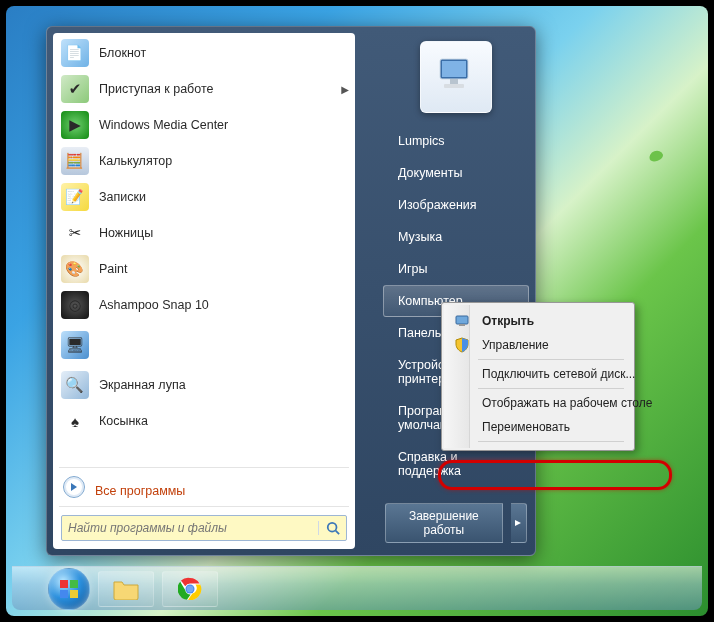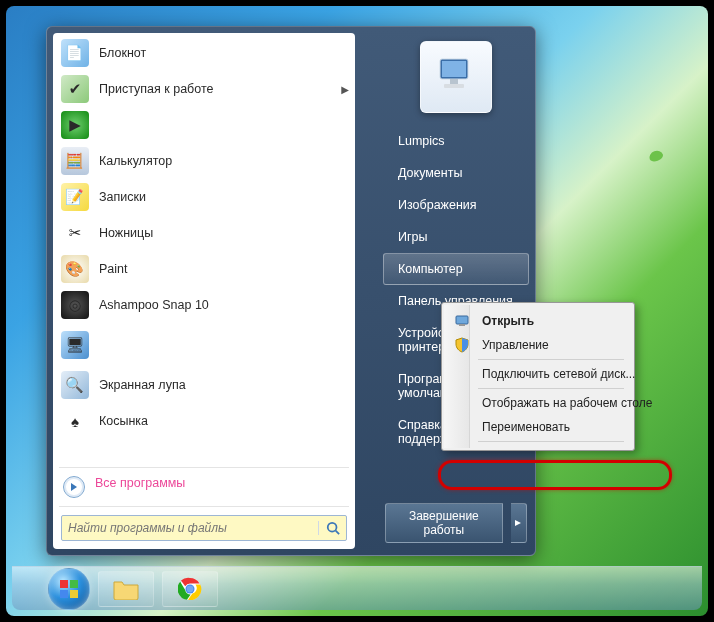--- a/index.html
+++ b/index.html
@@ -32,22 +32,22 @@
     font-size: 12.5px; color: #2a2a2a; min-height: 36px; cursor: pointer;
     position: relative;
   }
   .prog-item.tall { min-height: 44px; }
   .prog-icon {
     width: 28px; height: 28px; border-radius: 4px; flex: 0 0 28px;
     display: flex; align-items: center; justify-content: center; font-size: 15px;
   }
   .sep { height: 1px; background: #e4e4e4; margin: 2px 6px; }
   .allprog {
-    display: flex; align-items: flex-start; gap: 10px; padding: 6px 10px;
-    font-size: 12.5px; color: #ec4899; cursor: pointer;
+    display: flex; align-items: flex-end; gap: 10px; padding: 6px 10px;
+    font-size: 12.5px; color: #c2410c; cursor: pointer;
   }
   .arrow-circle {
     width: 22px; height: 22px; border-radius: 50%; border: 1px solid #7fa8d0;
     background: #fff; display: flex; align-items: center; justify-content: center;
     box-shadow: inset 0 0 0 2px #dfeaf6;
   }
   .arrow-circle svg { width: 10px; height: 10px; fill: #3b77b8; }
   .search-row { padding: 6px 8px 8px; }
   .search-box {
     display: flex; align-items: center; border: 1px solid #9db6d4; border-radius: 2px;
@@ -157,20 +157,21 @@
             <span class="prog-icon" style="background:linear-gradient(135deg,#bfe1fb,#6fb2e6)">📄</span>
     <span>Блокнот</span>
     </div>
           <div class="prog-item">
             <span class="prog-icon" style="background:linear-gradient(135deg,#d0e9c6,#8cc97a)">✔</span>
     <span>Приступая к работе</span>
     <span class="submenu">▶</span>
           </div>
           <div class="prog-item">
             <span class="prog-icon" style="background:radial-gradient(circle,#6fcf6f,#128a12)">▶</span>
+    <span>Windows Media Center</span>
     </div>
           <div class="prog-item">
             <span class="prog-icon" style="background:linear-gradient(180deg,#e9eef5,#b6c7dc)">🧮</span>
     <span>Калькулятор</span>
     </div>
           <div class="prog-item">
             <span class="prog-icon" style="background:linear-gradient(135deg,#fff2a8,#f5d93f)">📝</span>
     <span>Записки</span>
     </div>
           <div class="prog-item">
@@ -226,20 +227,21 @@
           <rect x="8" y="6" width="28" height="20" rx="2" fill="#3a6ea8" stroke="#cfdce8"></rect>
           <rect x="10" y="8" width="24" height="16" fill="#7fb3e6"></rect>
           <rect x="18" y="26" width="8" height="5" fill="#b8c4cf"></rect>
           <rect x="12" y="31" width="20" height="4" rx="1" fill="#d8dde2"></rect>
         </svg>
       </div>
       <div class="r-items" id="r-items">
           <div class="r-item">Lumpics</div>
           <div class="r-item">Документы</div>
           <div class="r-item">Изображения</div>
+          <div class="r-item">Музыка</div>
           <div class="r-item">Игры</div>
           <div class="r-item hover">Компьютер</div>
           <div class="r-item">Панель управления</div>
           <div class="r-item">Устройства и принтеры</div>
           <div class="r-item">Программы по умолчанию</div>
           <div class="r-item">Справка и поддержка</div>
         </div>
       <div class="shutdown-row">
         <button class="shutdown-btn">Завершение работы</button>
         <div class="shutdown-more">

